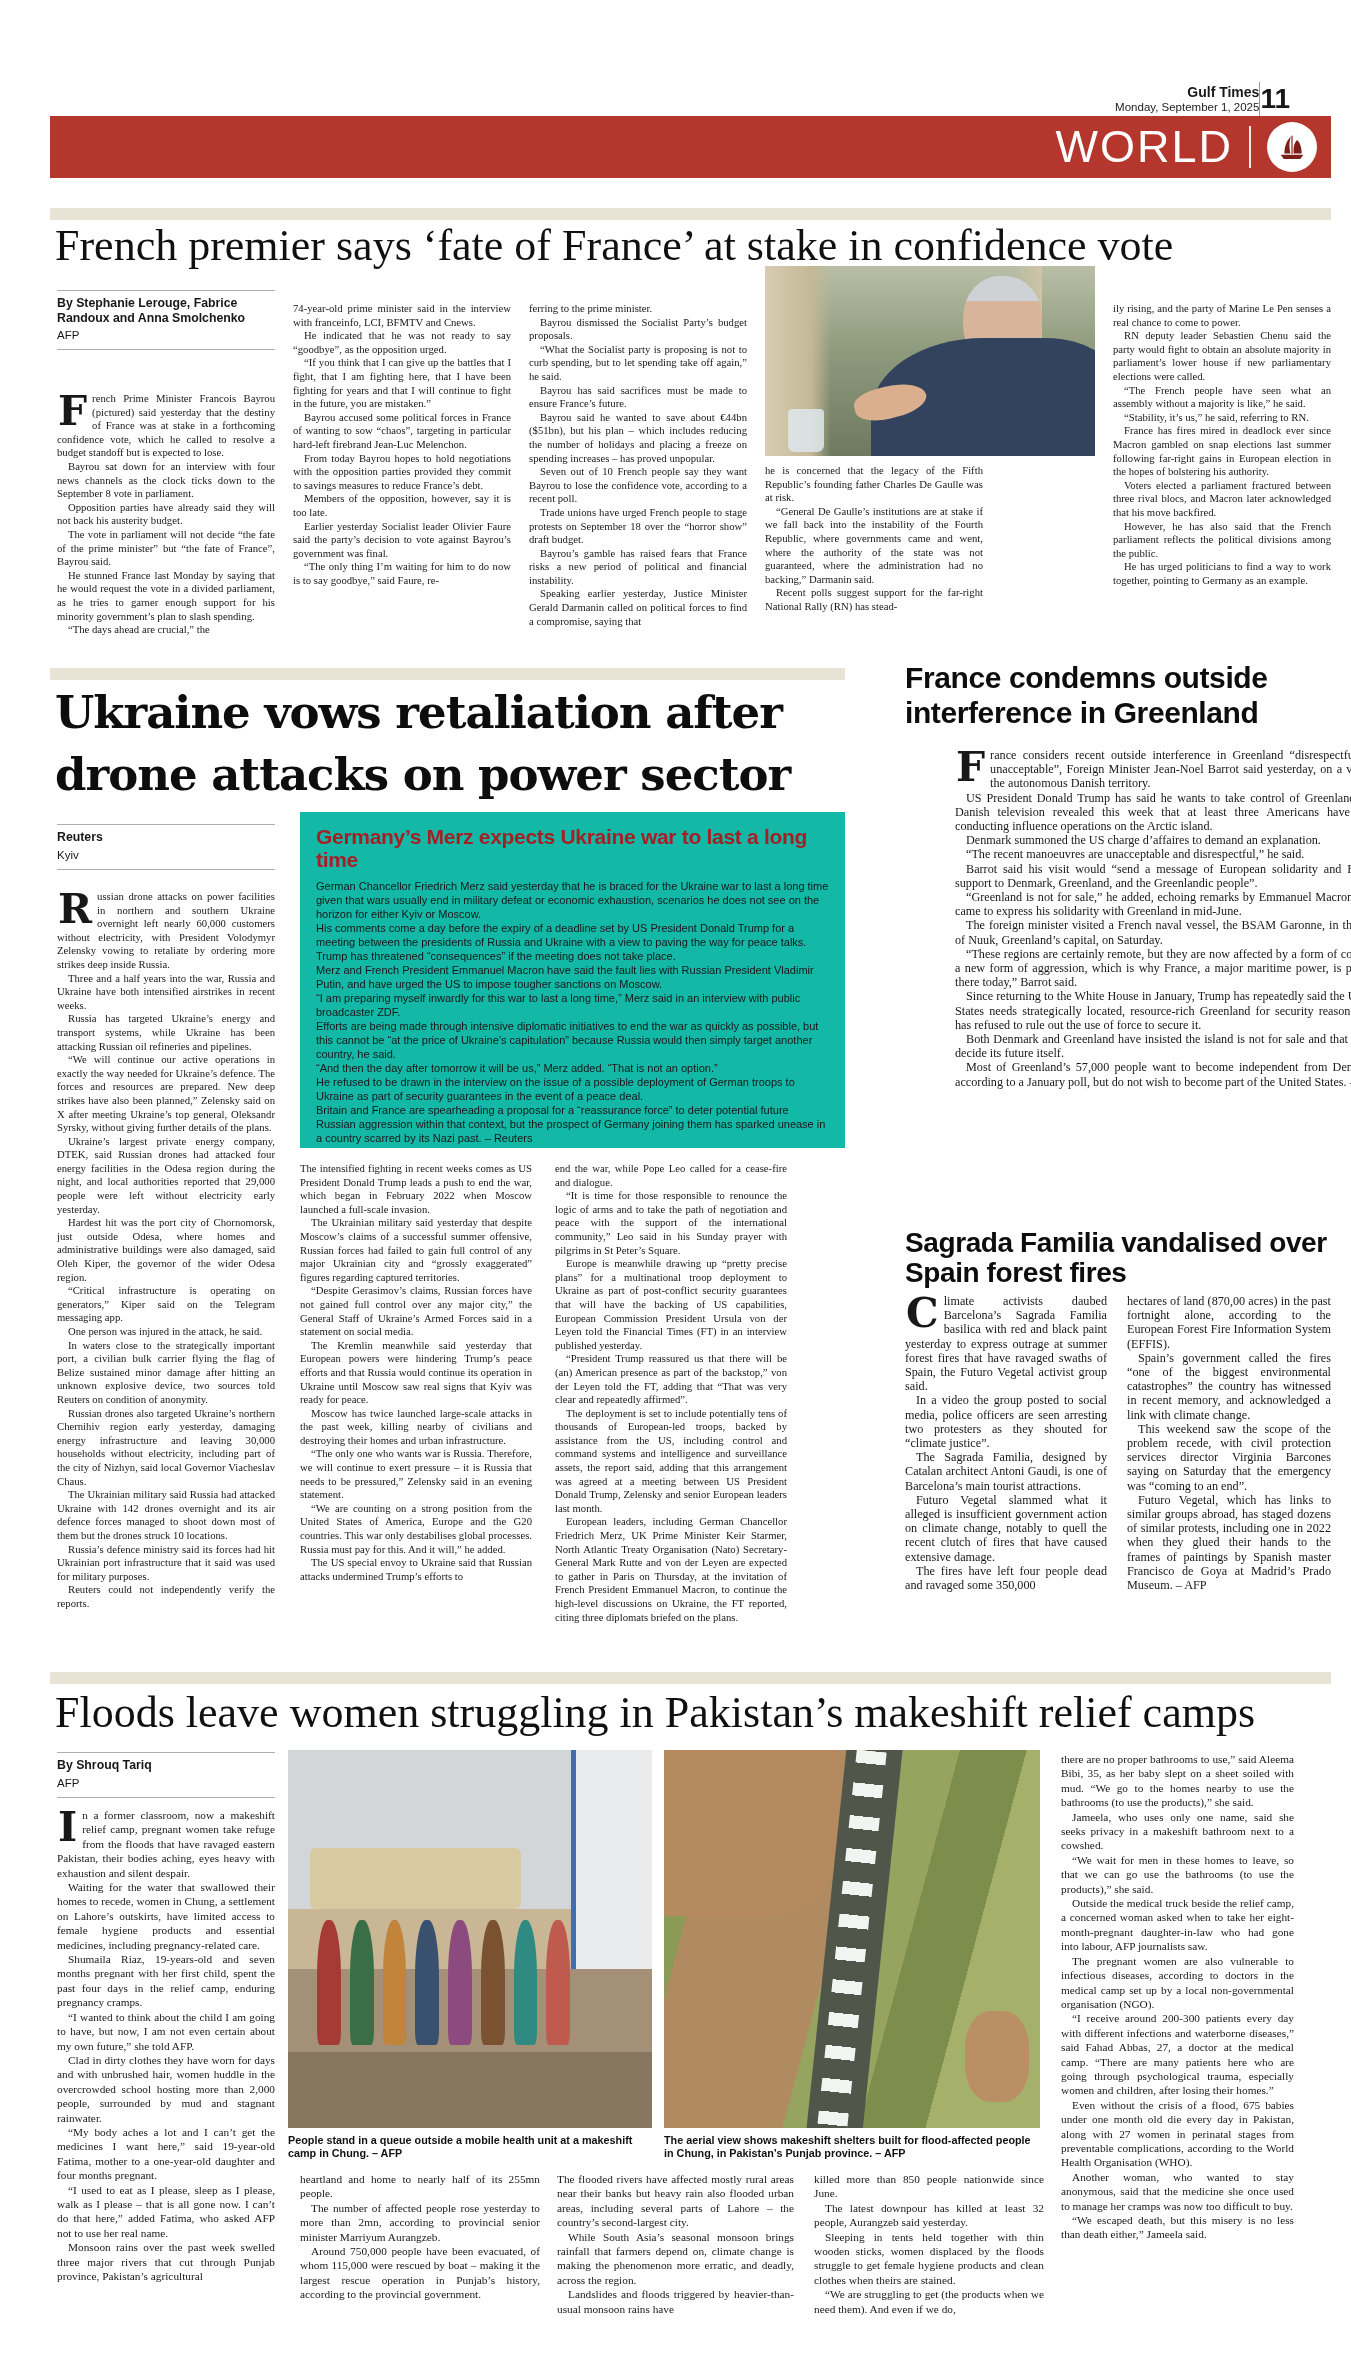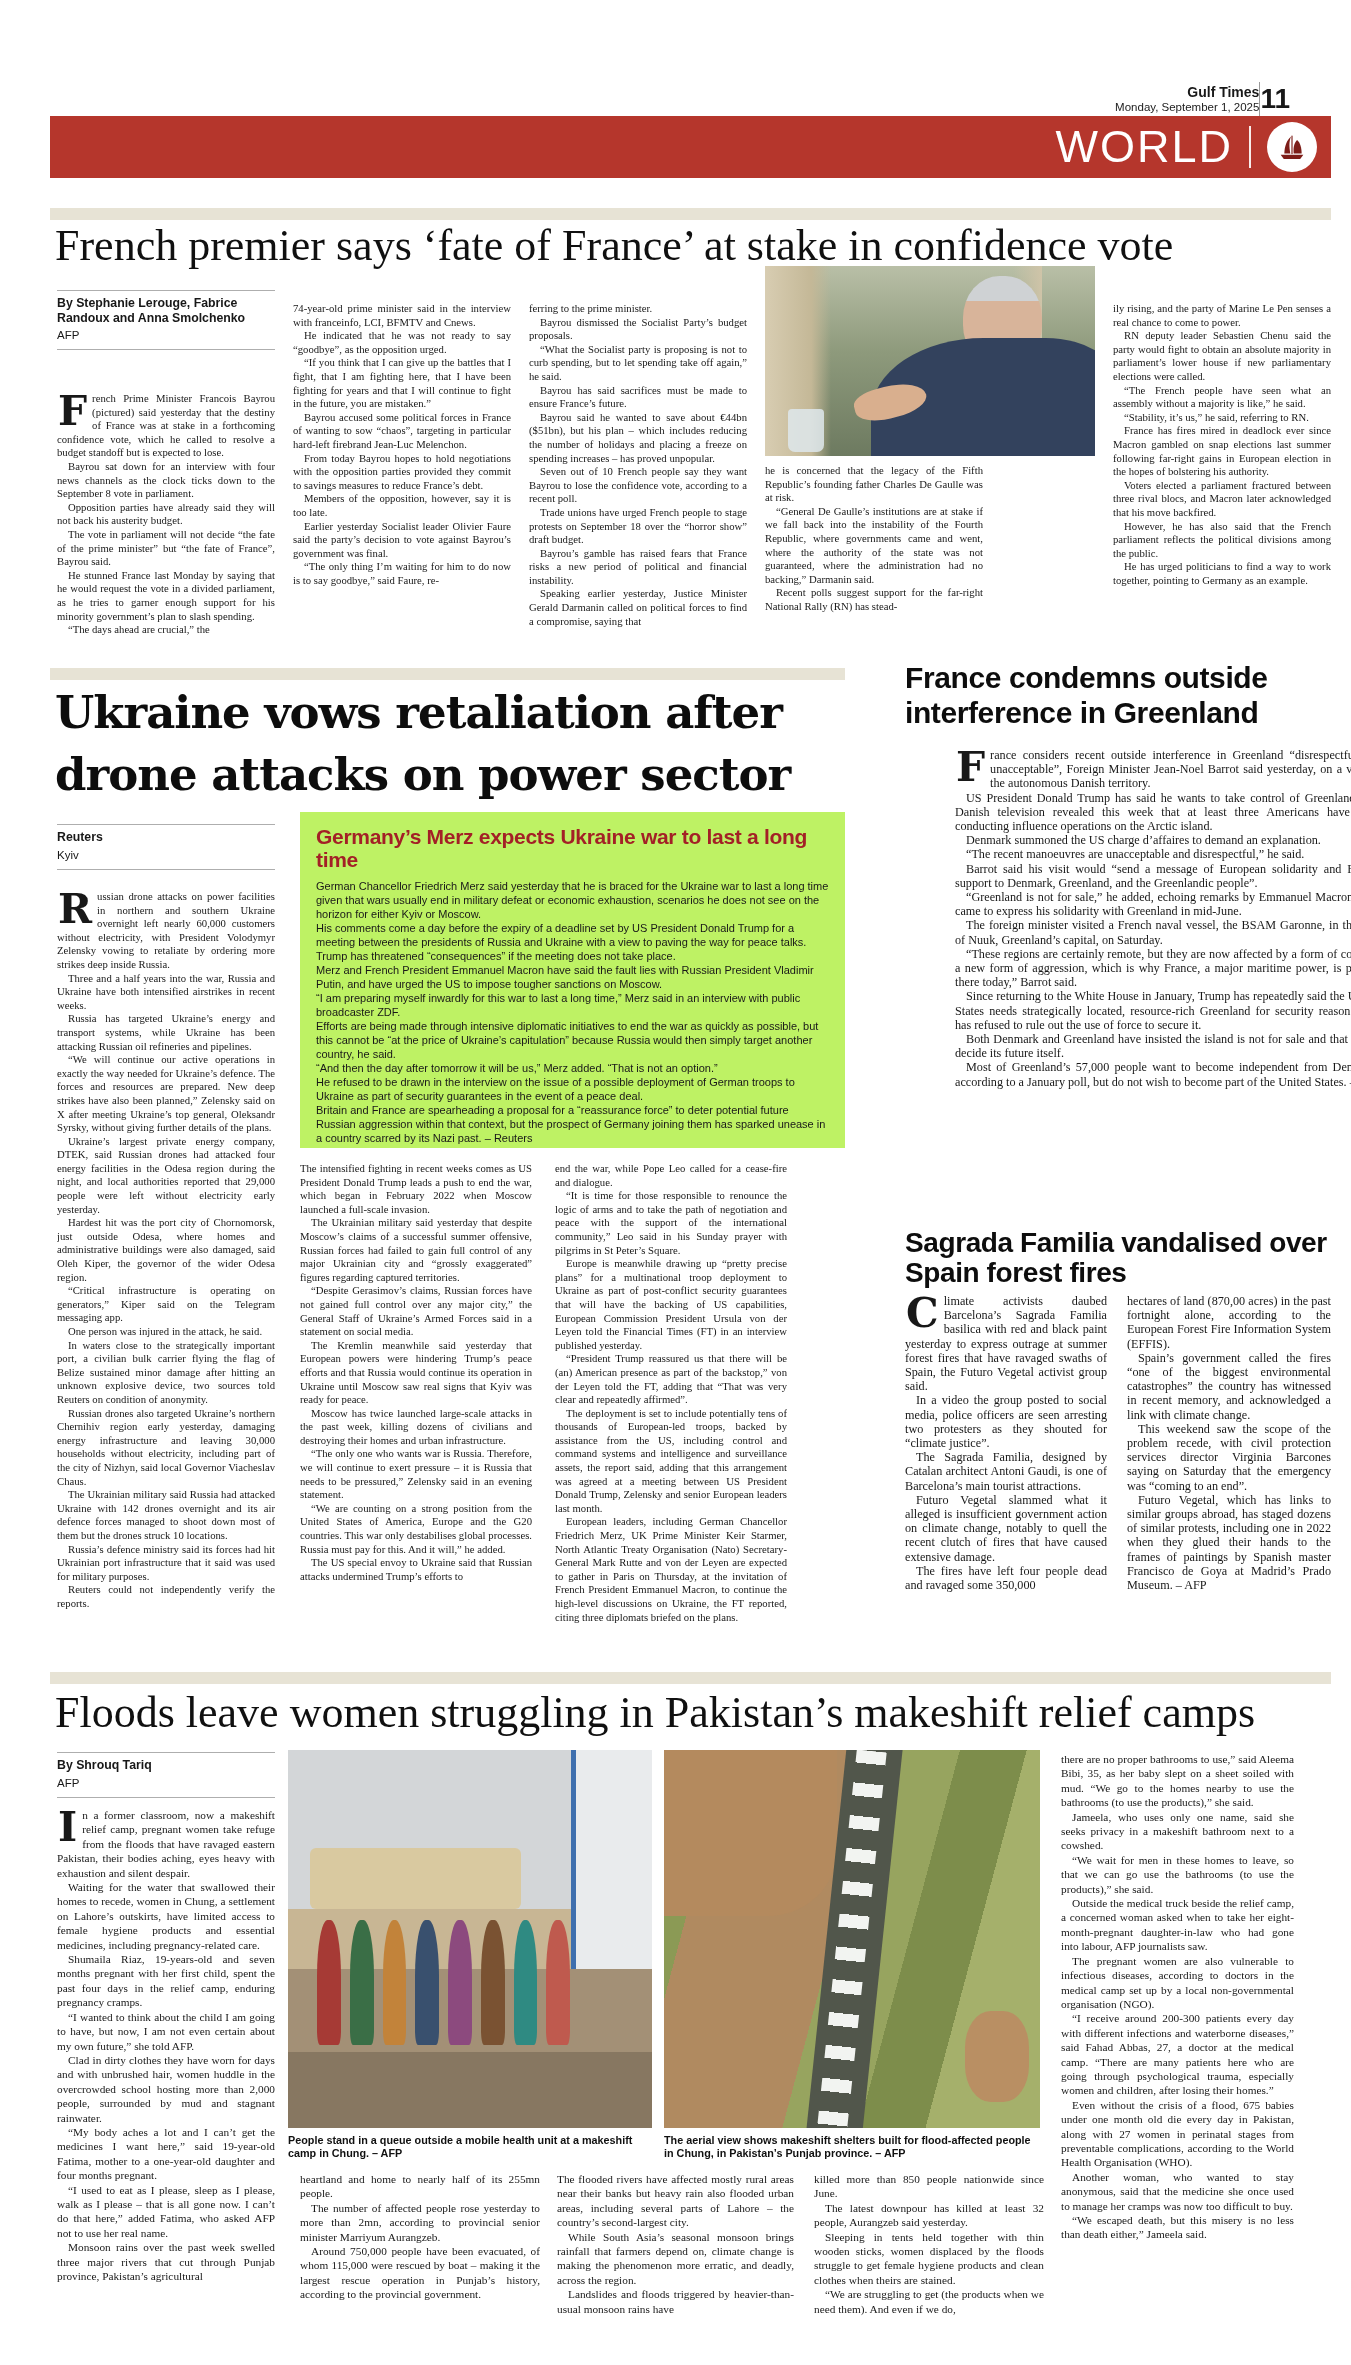--- a/index.html
+++ b/index.html
@@ -31,21 +31,21 @@
   .col p{margin:0;}
   .col p + p{text-indent:11px;}
   .body-s{font-size:10.7px;line-height:13.6px;}
   .body-s2{font-size:11.3px;line-height:14.4px;}
   .body-m{font-size:12.2px;line-height:14.2px;}
   .dc > p:first-child::first-letter{float:left;font-family:"DejaVu Serif",serif;font-weight:bold;
       font-size:41px;line-height:33px;padding:3px 5px 0 1px;}
   .caption{position:absolute;font-family:"Liberation Sans",sans-serif;font-weight:bold;
            font-size:10.8px;line-height:13px;color:#111;overflow:hidden;}
   
-  .merzbox{position:absolute;left:300px;top:812px;width:545px;height:336px;background:#bef264;
+  .merzbox{position:absolute;left:300px;top:812px;width:545px;height:336px;background:#14b8a6;
            box-sizing:border-box;padding:13px 16px;overflow:hidden;}
   .merz-title{font-family:"Liberation Sans",sans-serif;font-weight:bold;font-size:21px;line-height:23px;
               color:#a32026;letter-spacing:-0.3px;margin-bottom:8px;}
   .merz-body{font-family:"Liberation Sans",sans-serif;font-size:11px;line-height:14px;text-align:left;}
   .merz-body p{margin:0;}
   
   .ph{position:absolute;overflow:hidden;}
   .ph div{position:absolute;}
   .ph-bayrou{background:linear-gradient(180deg,#b9bfa7 0%,#8e9a7c 45%,#6d7a60 100%);}
   .pb-curtain{left:0;top:0;width:20%;height:100%;background:linear-gradient(90deg,#d8cdb2,#c4b897 70%,rgba(196,184,151,0));}
@@ -183,21 +183,21 @@
         <p>“And then the day after tomorrow it will be us,” Merz added. “That is not an option.”</p>
         <p>He refused to be drawn in the interview on the issue of a possible deployment of German troops to Ukraine as part of security guarantees in the event of a peace deal.</p>
         <p>Britain and France are spearheading a proposal for a “reassurance force” to deter potential future Russian aggression within that context, but the prospect of Germany joining them has sparked unease in a country scarred by its Nazi past. – Reuters</p>
       </div>
   </div>
   <div class="col body-s" style="left:300px;top:1162px;width:232px;height:483px;">
       <p>The intensified fighting in recent weeks comes as US President Donald Trump leads a push to end the war, which began in February 2022 when Moscow launched a full-scale invasion.</p>
       <p>The Ukrainian military said yesterday that despite Moscow’s claims of a successful summer offensive, Russian forces had failed to gain full control of any major Ukrainian city and “grossly exaggerated” figures regarding captured territories.</p>
       <p>“Despite Gerasimov’s claims, Russian forces have not gained full control over any major city,” the General Staff of Ukraine’s Armed Forces said in a statement on social media.</p>
       <p>The Kremlin meanwhile said yesterday that European powers were hindering Trump’s peace efforts and that Russia would continue its operation in Ukraine until Moscow saw real signs that Kyiv was ready for peace.</p>
-      <p>Moscow has twice launched large-scale attacks in the past week, killing dozens of civilians and destroying their homes and urban infrastructure.</p>
+      <p>Moscow has twice launched large-scale attacks in the past week, killing nearby of civilians and destroying their homes and urban infrastructure.</p>
       <p>“The only one who wants war is Russia. Therefore, we will continue to exert pressure – it is Russia that needs to be pressured,” Zelensky said in an evening statement.</p>
       <p>“We are counting on a strong position from the United States of America, Europe and the G20 countries. This war only destabilises global processes. Russia must pay for this. And it will,” he added.</p>
       <p>The US special envoy to Ukraine said that Russian attacks undermined Trump’s efforts to</p>
     </div>
   <div class="col body-s" style="left:555px;top:1162px;width:232px;height:483px;">
       <p>end the war, while Pope Leo called for a cease-fire and dialogue.</p>
       <p>“It is time for those responsible to renounce the logic of arms and to take the path of negotiation and peace with the support of the international community,” Leo said in his Sunday prayer with pilgrims in St Peter’s Square.</p>
       <p>Europe is meanwhile drawing up “pretty precise plans” for a multinational troop deployment to Ukraine as part of post-conflict security guarantees that will have the backing of US capabilities, European Commission President Ursula von der Leyen told the Financial Times (FT) in an interview published yesterday.</p>
       <p>“President Trump reassured us that there will be (an) American presence as part of the backstop,” von der Leyen told the FT, adding that “That was very clear and repeatedly affirmed”.</p>
       <p>The deployment is set to include potentially tens of thousands of European-led troops, backed by assistance from the US, including control and command systems and intelligence and surveillance assets, the report said, adding that this arrangement was agreed at a meeting between US President Donald Trump, Zelensky and senior European leaders last month.</p>

